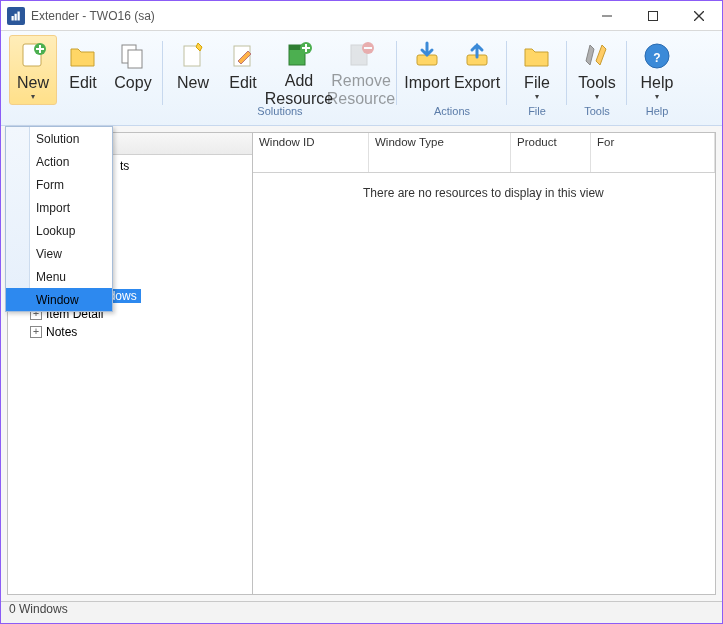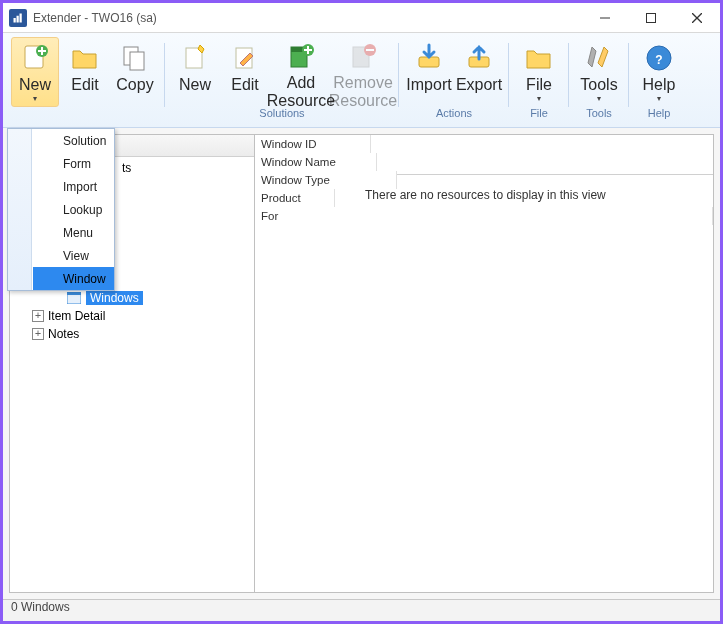--- a/index.html
+++ b/index.html
@@ -1,17 +1,17 @@
 <!DOCTYPE html>
 <html><head>
 <meta charset="utf-8">
 <style>
   * { box-sizing: border-box; margin: 0; padding: 0; font-family: "Segoe UI", Tahoma, sans-serif; font-size: 12px; }
   body { background: #fff; }
-  .window { width: 723px; height: 624px; border: 3px solid #8b5cf6; display: flex; flex-direction: column; background: #fff; }
+  .window { width: 723px; height: 624px; border: 1px solid #8b5cf6; display: flex; flex-direction: column; background: #fff; }
 
   
   .titlebar { height: 30px; background: #fff; display: flex; align-items: center; padding: 0 0 0 6px; border-bottom: 1px solid #d9d9d9; }
   .app-icon { width: 18px; height: 18px; background: #2b579a; display: flex; align-items: center; justify-content: center; border-radius: 2px; margin-right: 6px; }
   .app-icon svg { width: 12px; height: 12px; }
   .title-text { flex: 0 0 auto; color: #555; }
   .title-spacer { flex: 1 1 auto; }
   .win-btn { width: 46px; height: 30px; display: flex; align-items: center; justify-content: center; color: #333; }
 
   
@@ -35,29 +35,29 @@
   .tree { flex: 1; padding: 2px 0; }
   .tree-item { display: flex; align-items: center; height: 18px; padding-left: 6px; gap: 2px; }
   .tree-item .expander { width: 12px; height: 12px; display: flex; align-items: center; justify-content: center; font-size: 10px; font-family: monospace; color: #666; border: 1px solid #888; background: #fff; line-height: 1; }
   .tree-item .node-icon { width: 16px; height: 16px; display:flex; align-items:center; justify-content:center; margin: 0 2px; }
   .tree-item.selected .node-label { background: #2d89ef; color: #fff; padding: 0 4px; }
   .indent1 { padding-left: 22px; }
   .node-label { padding: 0 2px; }
 
   .right-panel { flex: 1; margin: 6px 6px 6px 0; border: 1px solid #c0c0c0; border-left: none; background: #fff; display: flex; flex-direction: column; }
   .right-header { height: 22px; background: linear-gradient(#f7f7f7,#ececec); border-bottom: 1px solid #d0d0d0; display: flex; align-items: center; padding-left: 8px; color: #333; }
-  .col-headers { height: 40px; display: flex; border-bottom: 1px solid #d0d0d0; flex-direction: column; }
+  .col-headers { height: 40px; display: flex; border-bottom: 1px solid #d0d0d0; }
   .col { border-right: 1px solid #e0e0e0; padding: 3px 6px; color: #333; font-size: 11.5px; background: #fff; }
   .grid-body { flex: 1; position: relative; }
   .empty-msg { position: absolute; top: 13px; left: 110px; color: #333; }
 
   .statusbar { height: 22px; border-top: 1px solid #c8c8c8; background: #f3f3f3; display: flex; align-items: flex-start; padding-left: 8px; color: #444; font-size: 11.5px; }
 
   
-  .dropdown { position: absolute; top: 0; left: 4px; width: 108px; background: #fff; border: 1px solid #a7bdd8; box-shadow: 2px 2px 4px rgba(0,0,0,0.2); z-index: 50; padding-left: 25px; }
+  .dropdown { position: absolute; top: 0; left: 4px; width: 108px; background: #fff; border: 1px solid #a7bdd8; box-shadow: 2px 2px 4px rgba(0,0,0,0.2); z-index: 50; }
   .menu-strip { width: 24px; background: linear-gradient(#f2f7fd,#e5effb); position: absolute; top:0; bottom:0; left:0; border-right: 1px solid #cddcee; }
   .menu-item { position: relative; height: 23px; display: flex; align-items: center; padding-left: 30px; cursor: default; color: #222; }
   .menu-item:hover, .menu-item.highlight { background: #2d89ef; color: #000000; }
 
   .content-wrap { position: relative; flex: 1; display: flex; }
 
   
   svg { display: block; }
 </style>
 </head>
@@ -248,25 +248,26 @@
     </div>
 
   </div>
 
   <div class="content-wrap">
 
     <div class="dropdown">
       <div class="menu-strip"></div>
       <div id="menu-items">
           <div class="menu-item">Solution</div>
+          <div class="menu-item">Action</div>
           <div class="menu-item">Form</div>
           <div class="menu-item">Import</div>
           <div class="menu-item">Lookup</div>
+          <div class="menu-item">View</div>
           <div class="menu-item">Menu</div>
-          <div class="menu-item">View</div>
           <div class="menu-item highlight">Window</div>
         </div>
     </div>
 
     <div class="content">
       <div class="left-panel">
         <div class="panel-header"></div>
         <div class="tree">
           <div class="tree-item" style="padding-left:110px;">
             <span class="node-label">ts</span>
@@ -288,21 +289,20 @@
           <div class="tree-item" style="padding-left:22px;">
             <span class="expander">+</span>
             <span class="node-label">Notes</span>
           </div>
         </div>
       </div>
 
       <div class="right-panel">
         <div class="col-headers">
           <div class="col" style="width:116px">Window ID</div>
-          <div class="col" style="width:122px">Window Name</div>
           <div class="col" style="width:142px">Window Type</div>
           <div class="col" style="width:80px">Product</div>
           <div class="col" style="flex:1">For</div>
         </div>
         <div class="grid-body">
           <div class="empty-msg">There are no resources to display in this view</div>
         </div>
       </div>
     </div>
   </div>

